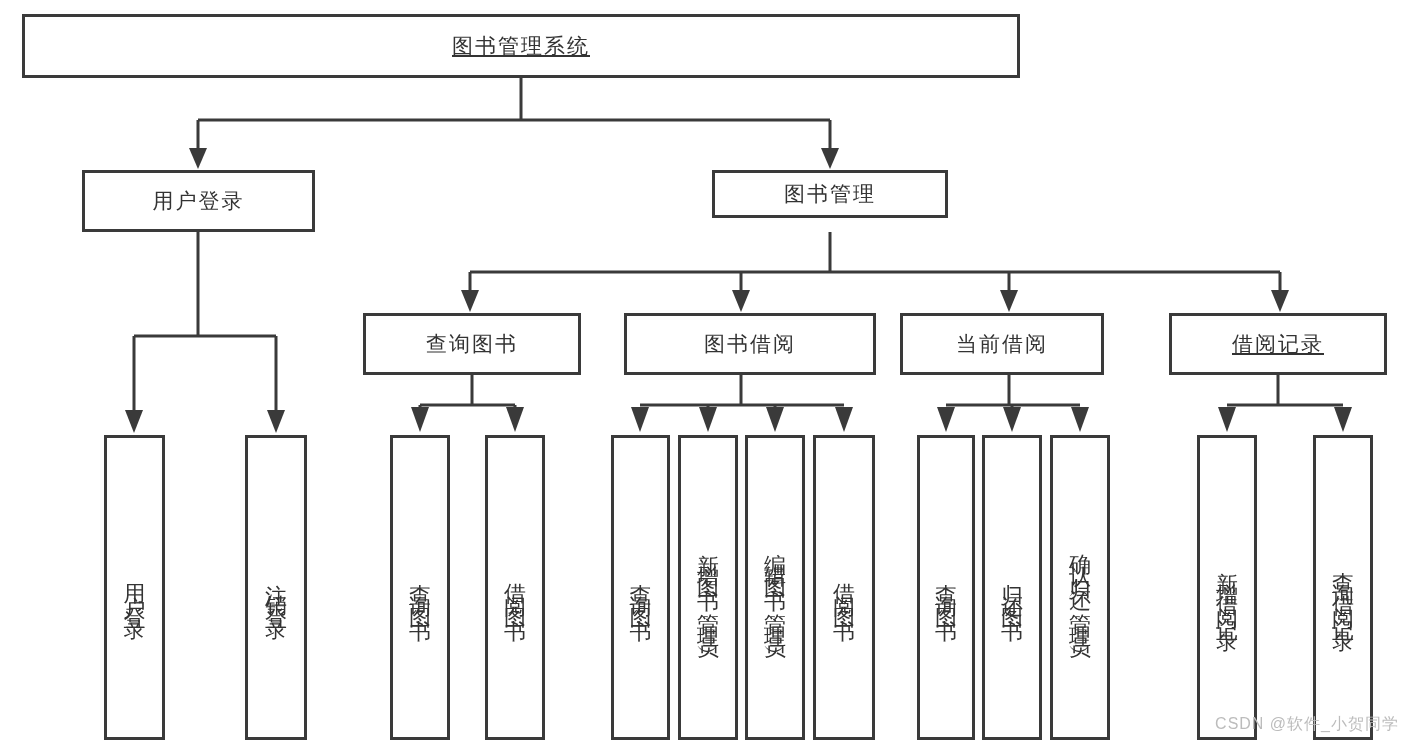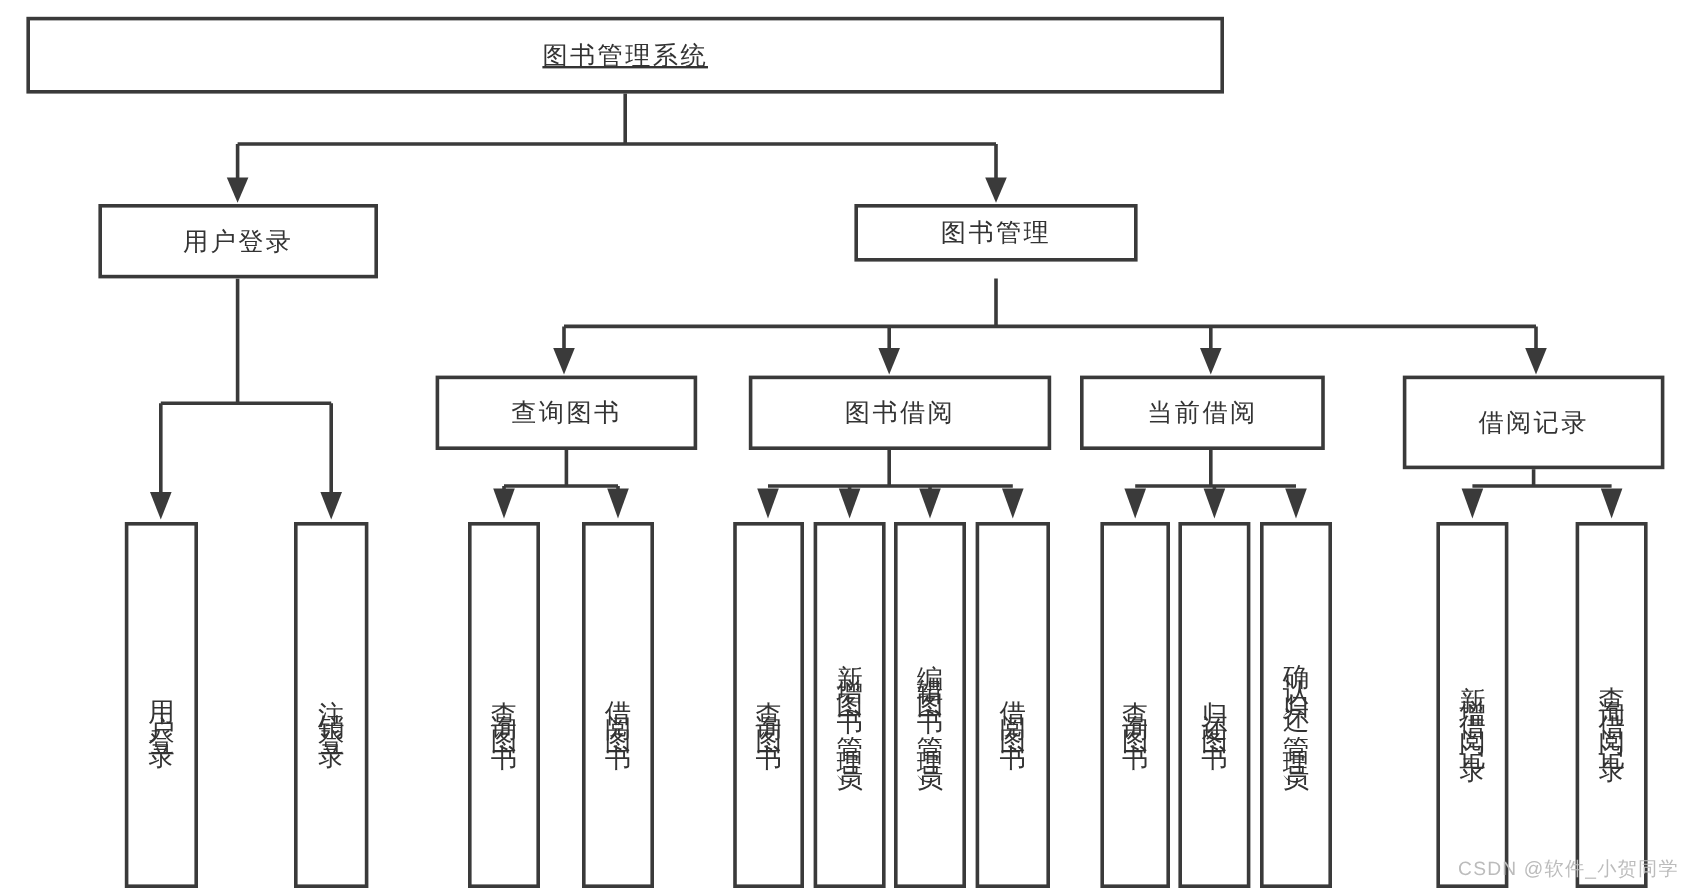--- a/index.html
+++ b/index.html
@@ -88,21 +88,21 @@
   </svg>
 
   <div class="box" style="left:22px; top:14px; width:998px; height:64px;text-decoration:underline;">图书管理系统</div>
 
   <div class="box" style="left:82px; top:170px; width:233px; height:62px;">用户登录</div>
   <div class="box" style="left:712px; top:170px; width:236px; height:48px;">图书管理</div>
 
   <div class="box" style="left:363px; top:313px; width:218px; height:62px;">查询图书</div>
   <div class="box" style="left:608px; top:313px; width:252px; height:62px;margin-left:16px;">图书借阅</div>
   <div class="box" style="left:900px; top:313px; width:204px; height:62px;">当前借阅</div>
-  <div class="box" style="left:1169px; top:313px; width:218px; height:78px;">借阅记录</div>
+  <div class="box" style="left:1169px; top:313px; width:218px; height:62px;text-decoration:underline;">借阅记录</div>
 
   <div class="box leaf" style="left:104px; top:435px; width:61px; height:305px;">用户登录</div>
   <div class="box leaf" style="left:245px; top:435px; width:62px; height:305px;">注销登录</div>
 
   <div class="box leaf" style="left:390px; top:435px; width:60px; height:305px;">查询图书</div>
   <div class="box leaf" style="left:485px; top:435px; width:60px; height:305px;">借阅图书</div>
 
   <div class="box leaf" style="left:611px; top:435px; width:59px; height:305px;">查询图书</div>
   <div class="box leaf" style="left:678px; top:435px; width:60px; height:305px;">新增图书（管理员）</div>
   <div class="box leaf" style="left:745px; top:435px; width:60px; height:305px;">编辑图书（管理员）</div>

